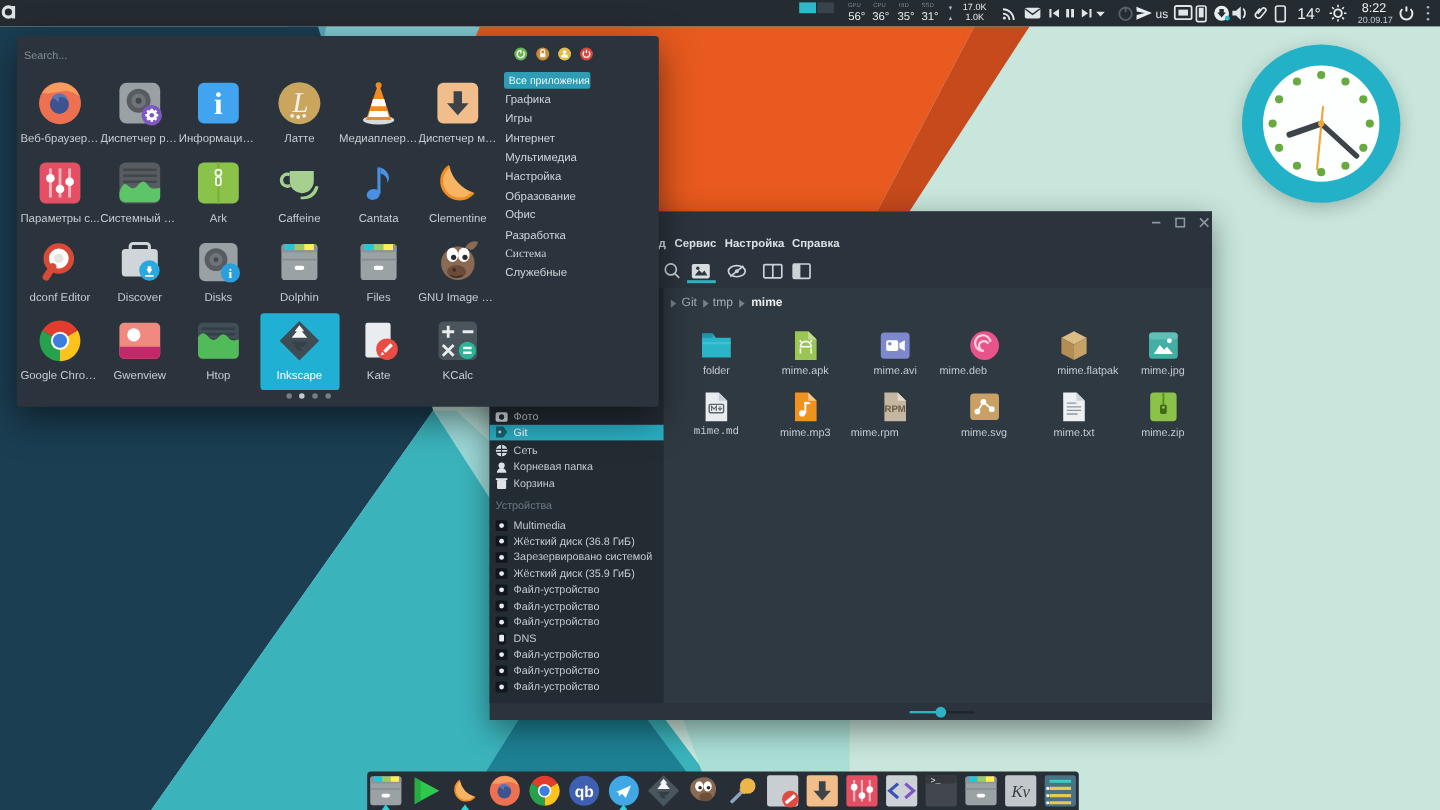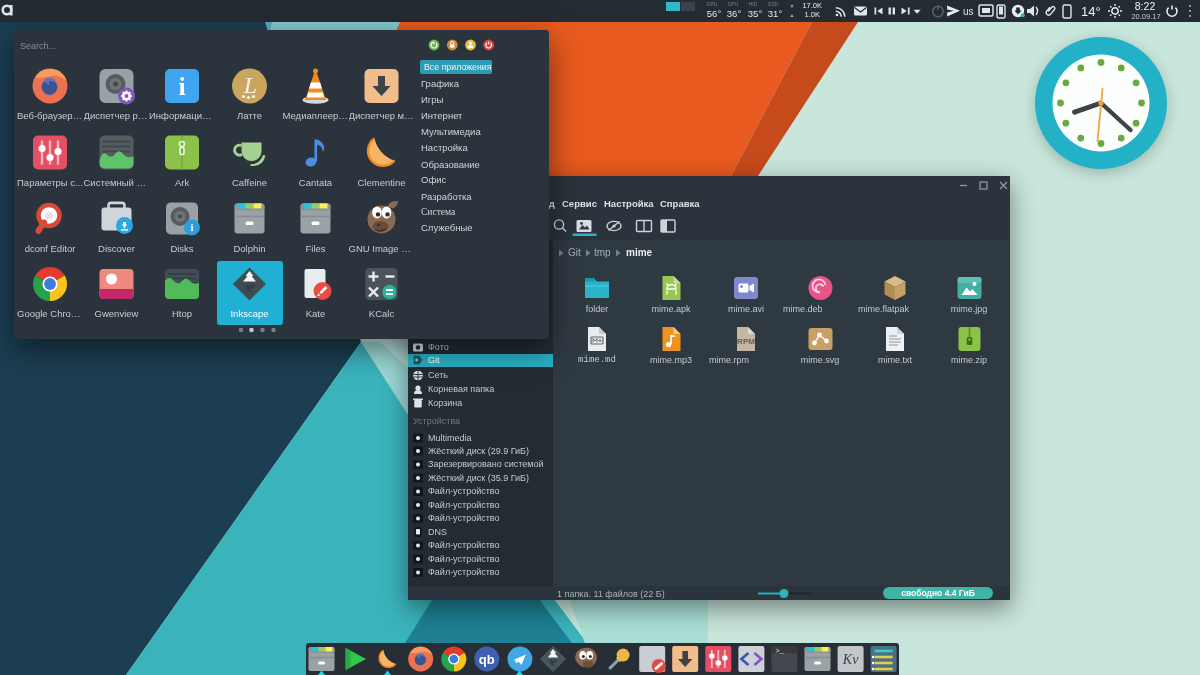--- a/index.html
+++ b/index.html
@@ -188,24 +188,20 @@
 <div class="win">
   <div class="menubar">
     <span style="left:107px;">Переход</span>
     <span style="left:154px;">Сервис</span>
     <span style="left:196px;">Настройка</span>
     <span style="left:252px;">Справка</span>
   </div>
   <div class="sidebar"></div>
   <div class="fileview"></div>
   <div class="abs" style="left:0;top:178px;width:145px;height:13px;background:#2bafc4;"></div>
-  <div class="statusbar">
-        <span style="position:absolute;left:149px;top:3px;">1 папка. 11 файлов (22 Б)</span>
-    <div class="abs" style="left:475px;top:1px;width:110px;height:12px;background:#3eb3a6;border-radius:6px;text-align:center;color:#fff;font-weight:bold;font-size:8.5px;line-height:12px;">свободно 4.4 ГиБ</div>
-  </div>
 
   <div class="abs" style="top:71px;left:0;width:602px;font-size:10px;color:#a7afb6;">
     <span class="abs" style="left:160px;">Git</span>
     <span class="abs" style="left:186px;">tmp</span>
     <span class="abs" style="left:218px;color:#e9edf0;font-weight:bold;">mime</span>
   </div>
 
   <div class="sb-labels">
     <div class="side-item" style="top:165px;">
           <span class="tx">Фото</span>
@@ -222,21 +218,21 @@
     <div class="side-item" style="top:220.5px;">
           <span class="tx">Корзина</span>
         </div>
     <div class="side-item" style="top:238.5px;color:#6e7980;">
           <span style="position:absolute;left:1px;top:1px;">Устройства</span>
         </div>
     <div class="side-item" style="top:255.5px;">
           <span class="tx">Multimedia</span>
         </div>
     <div class="side-item" style="top:268.5px;">
-          <span class="tx">Жёсткий диск (29.9 ГиБ)</span>
+          <span class="tx">Жёсткий диск (36.8 ГиБ)</span>
         </div>
     <div class="side-item" style="top:282px;">
           <span class="tx">Зарезервировано системой</span>
         </div>
     <div class="side-item" style="top:295.5px;">
           <span class="tx">Жёсткий диск (35.9 ГиБ)</span>
         </div>
     <div class="side-item" style="top:309px;">
           <span class="tx">Файл-устройство</span>
         </div>
@@ -258,21 +254,21 @@
     <div class="side-item" style="top:390px;">
           <span class="tx">Файл-устройство</span>
         </div>
   </div>
 
   <div class="flabels" style="position:absolute;left:0;top:0;font-size:9px;color:#c5cbd0;">
     <span class="abs" style="left:152px;top:128px;width:74px;text-align:center;">folder</span>
     <span class="abs" style="left:226px;top:128px;width:74px;text-align:center;">mime.apk</span>
     <span class="abs" style="left:301px;top:128px;width:74px;text-align:center;">mime.avi</span>
     <span class="abs" style="left:375px;top:128px;width:74px;text-align:left;">mime.deb</span>
-    <span class="abs" style="left:450px;top:128px;width:74px;text-align:left;">mime.flatpak</span>
+    <span class="abs" style="left:450px;top:128px;width:74px;text-align:right;">mime.flatpak</span>
     <span class="abs" style="left:524px;top:128px;width:74px;text-align:center;">mime.jpg</span>
     <span class="abs" style="left:152px;top:179px;width:74px;text-align:center;font-family:Liberation Mono, monospace;">mime.md</span>
     <span class="abs" style="left:226px;top:179px;width:74px;text-align:center;">mime.mp3</span>
     <span class="abs" style="left:301px;top:179px;width:74px;text-align:left;">mime.rpm</span>
     <span class="abs" style="left:375px;top:179px;width:74px;text-align:center;">mime.svg</span>
     <span class="abs" style="left:450px;top:179px;width:74px;text-align:center;">mime.txt</span>
     <span class="abs" style="left:524px;top:179px;width:74px;text-align:center;">mime.zip</span>
   </div>
 
   <svg class="abs" style="left:0;top:0" width="602" height="424" viewBox="0 0 602 424">

